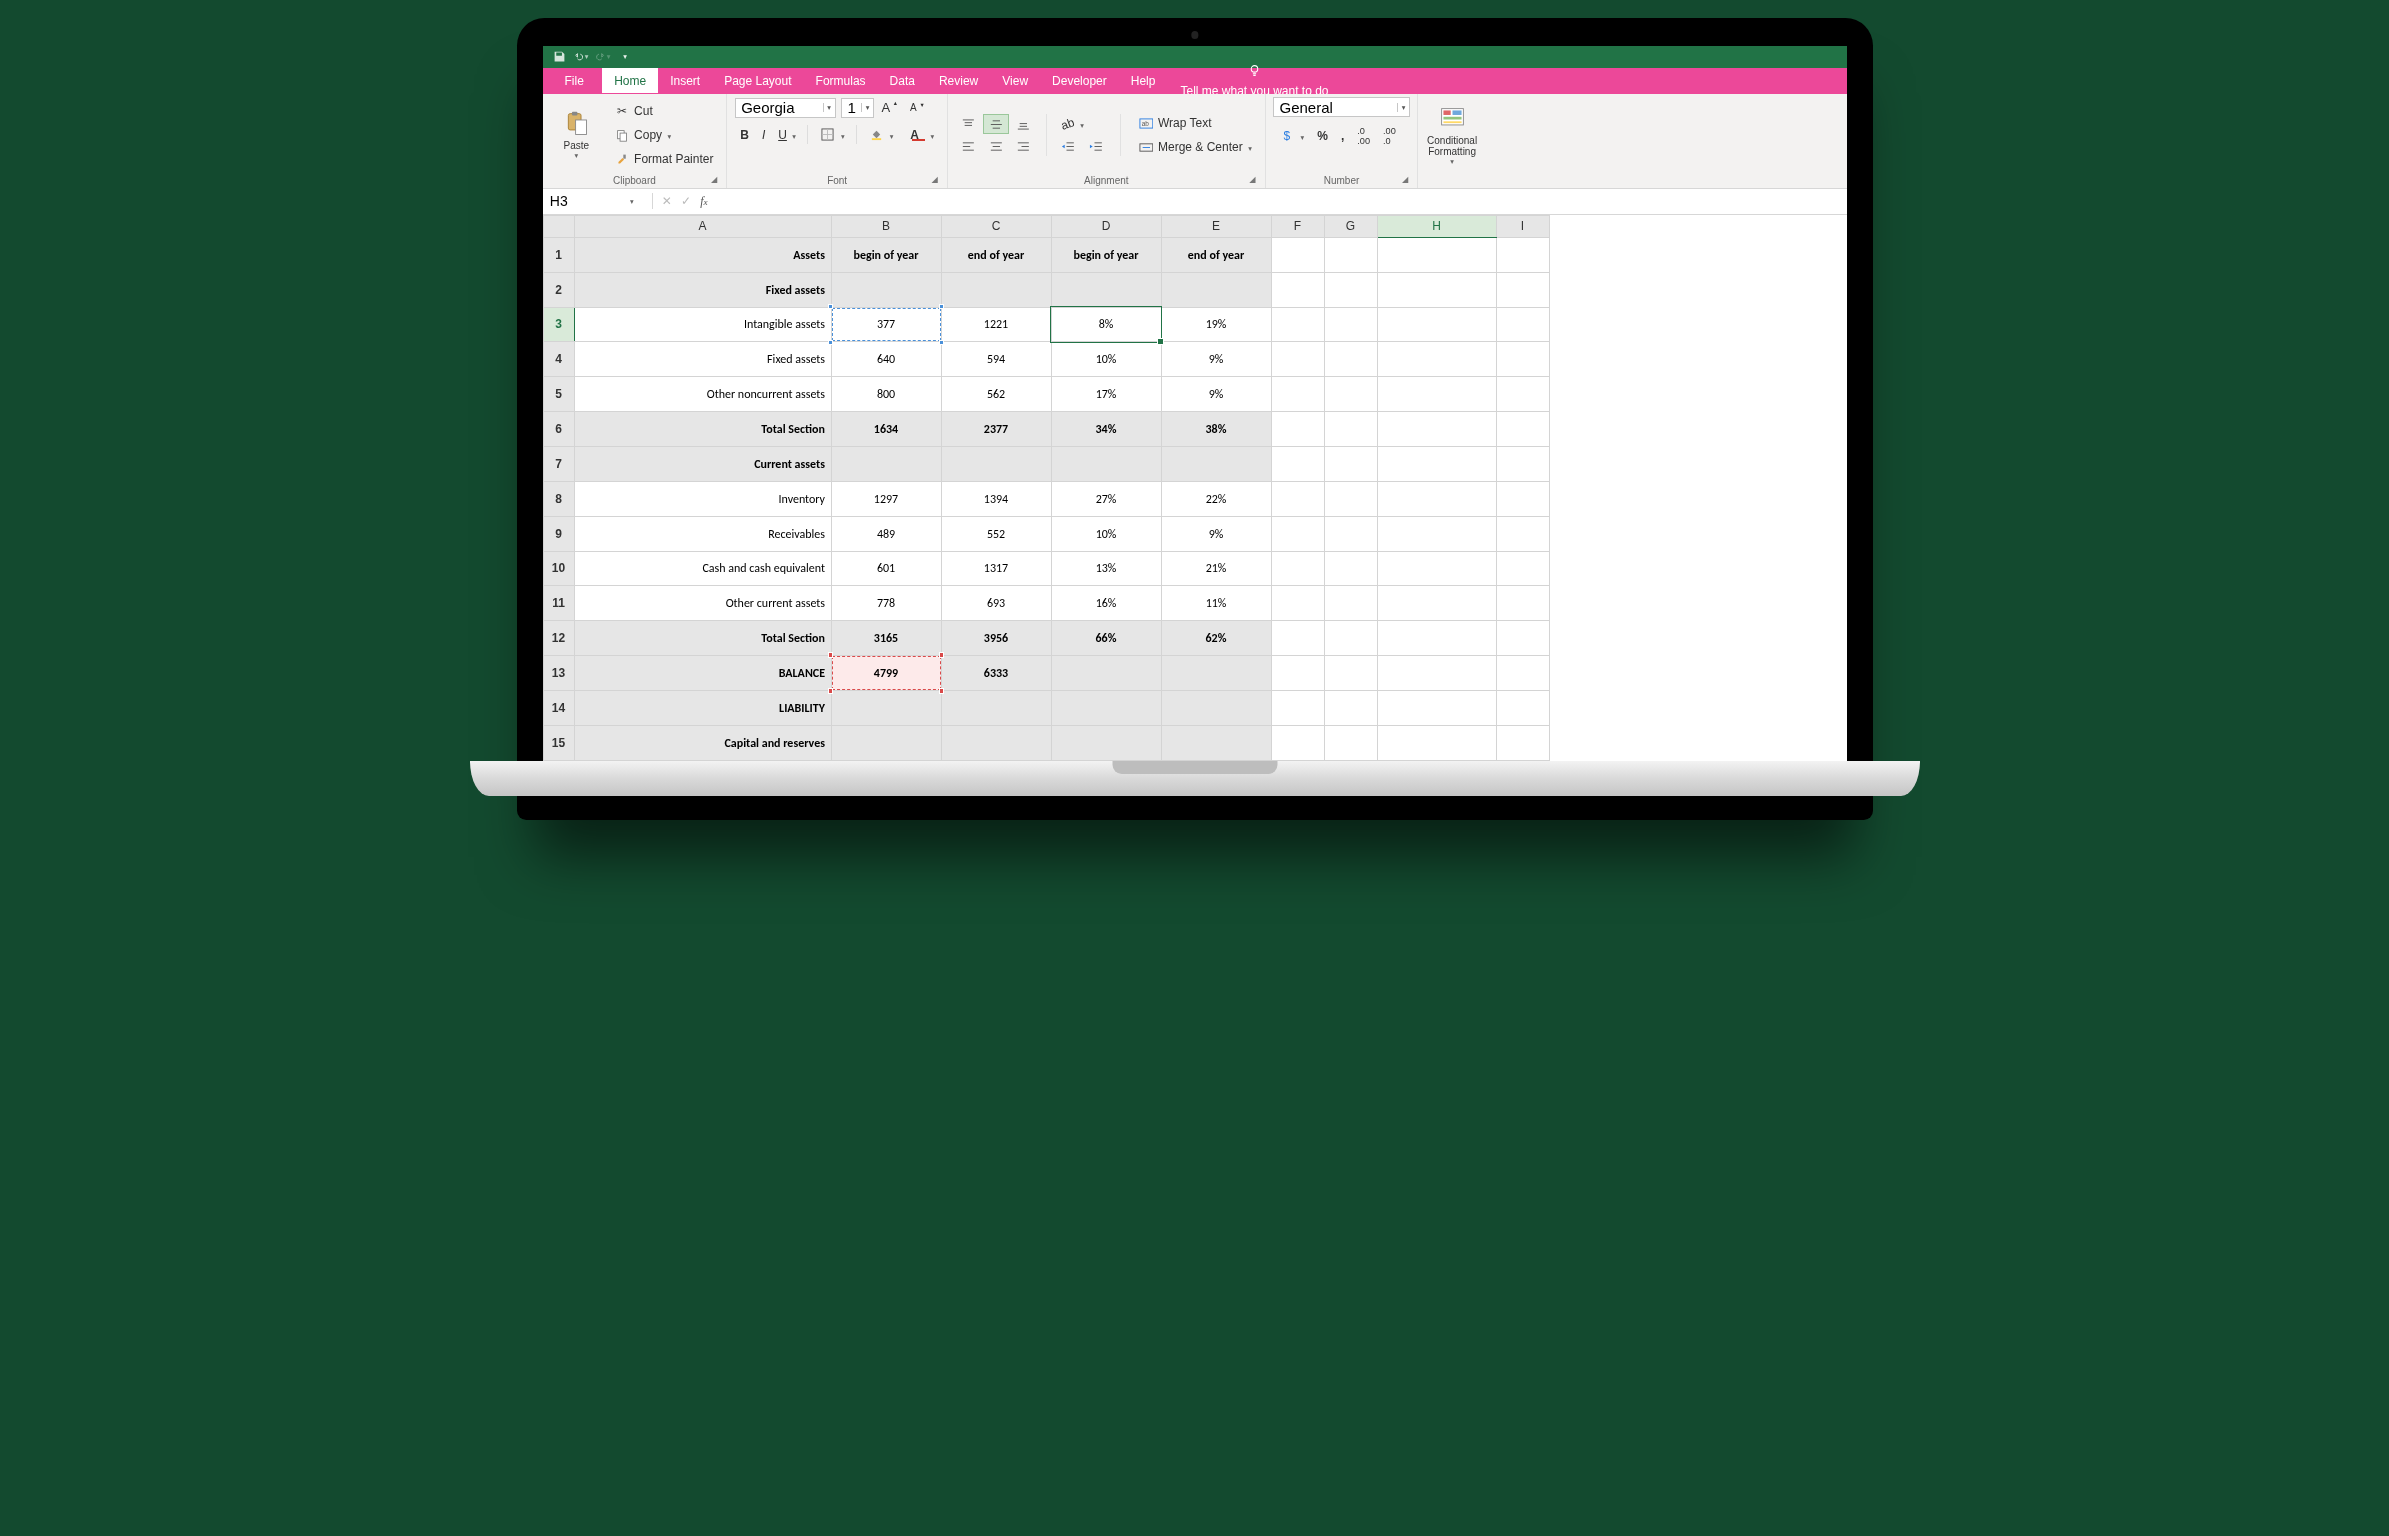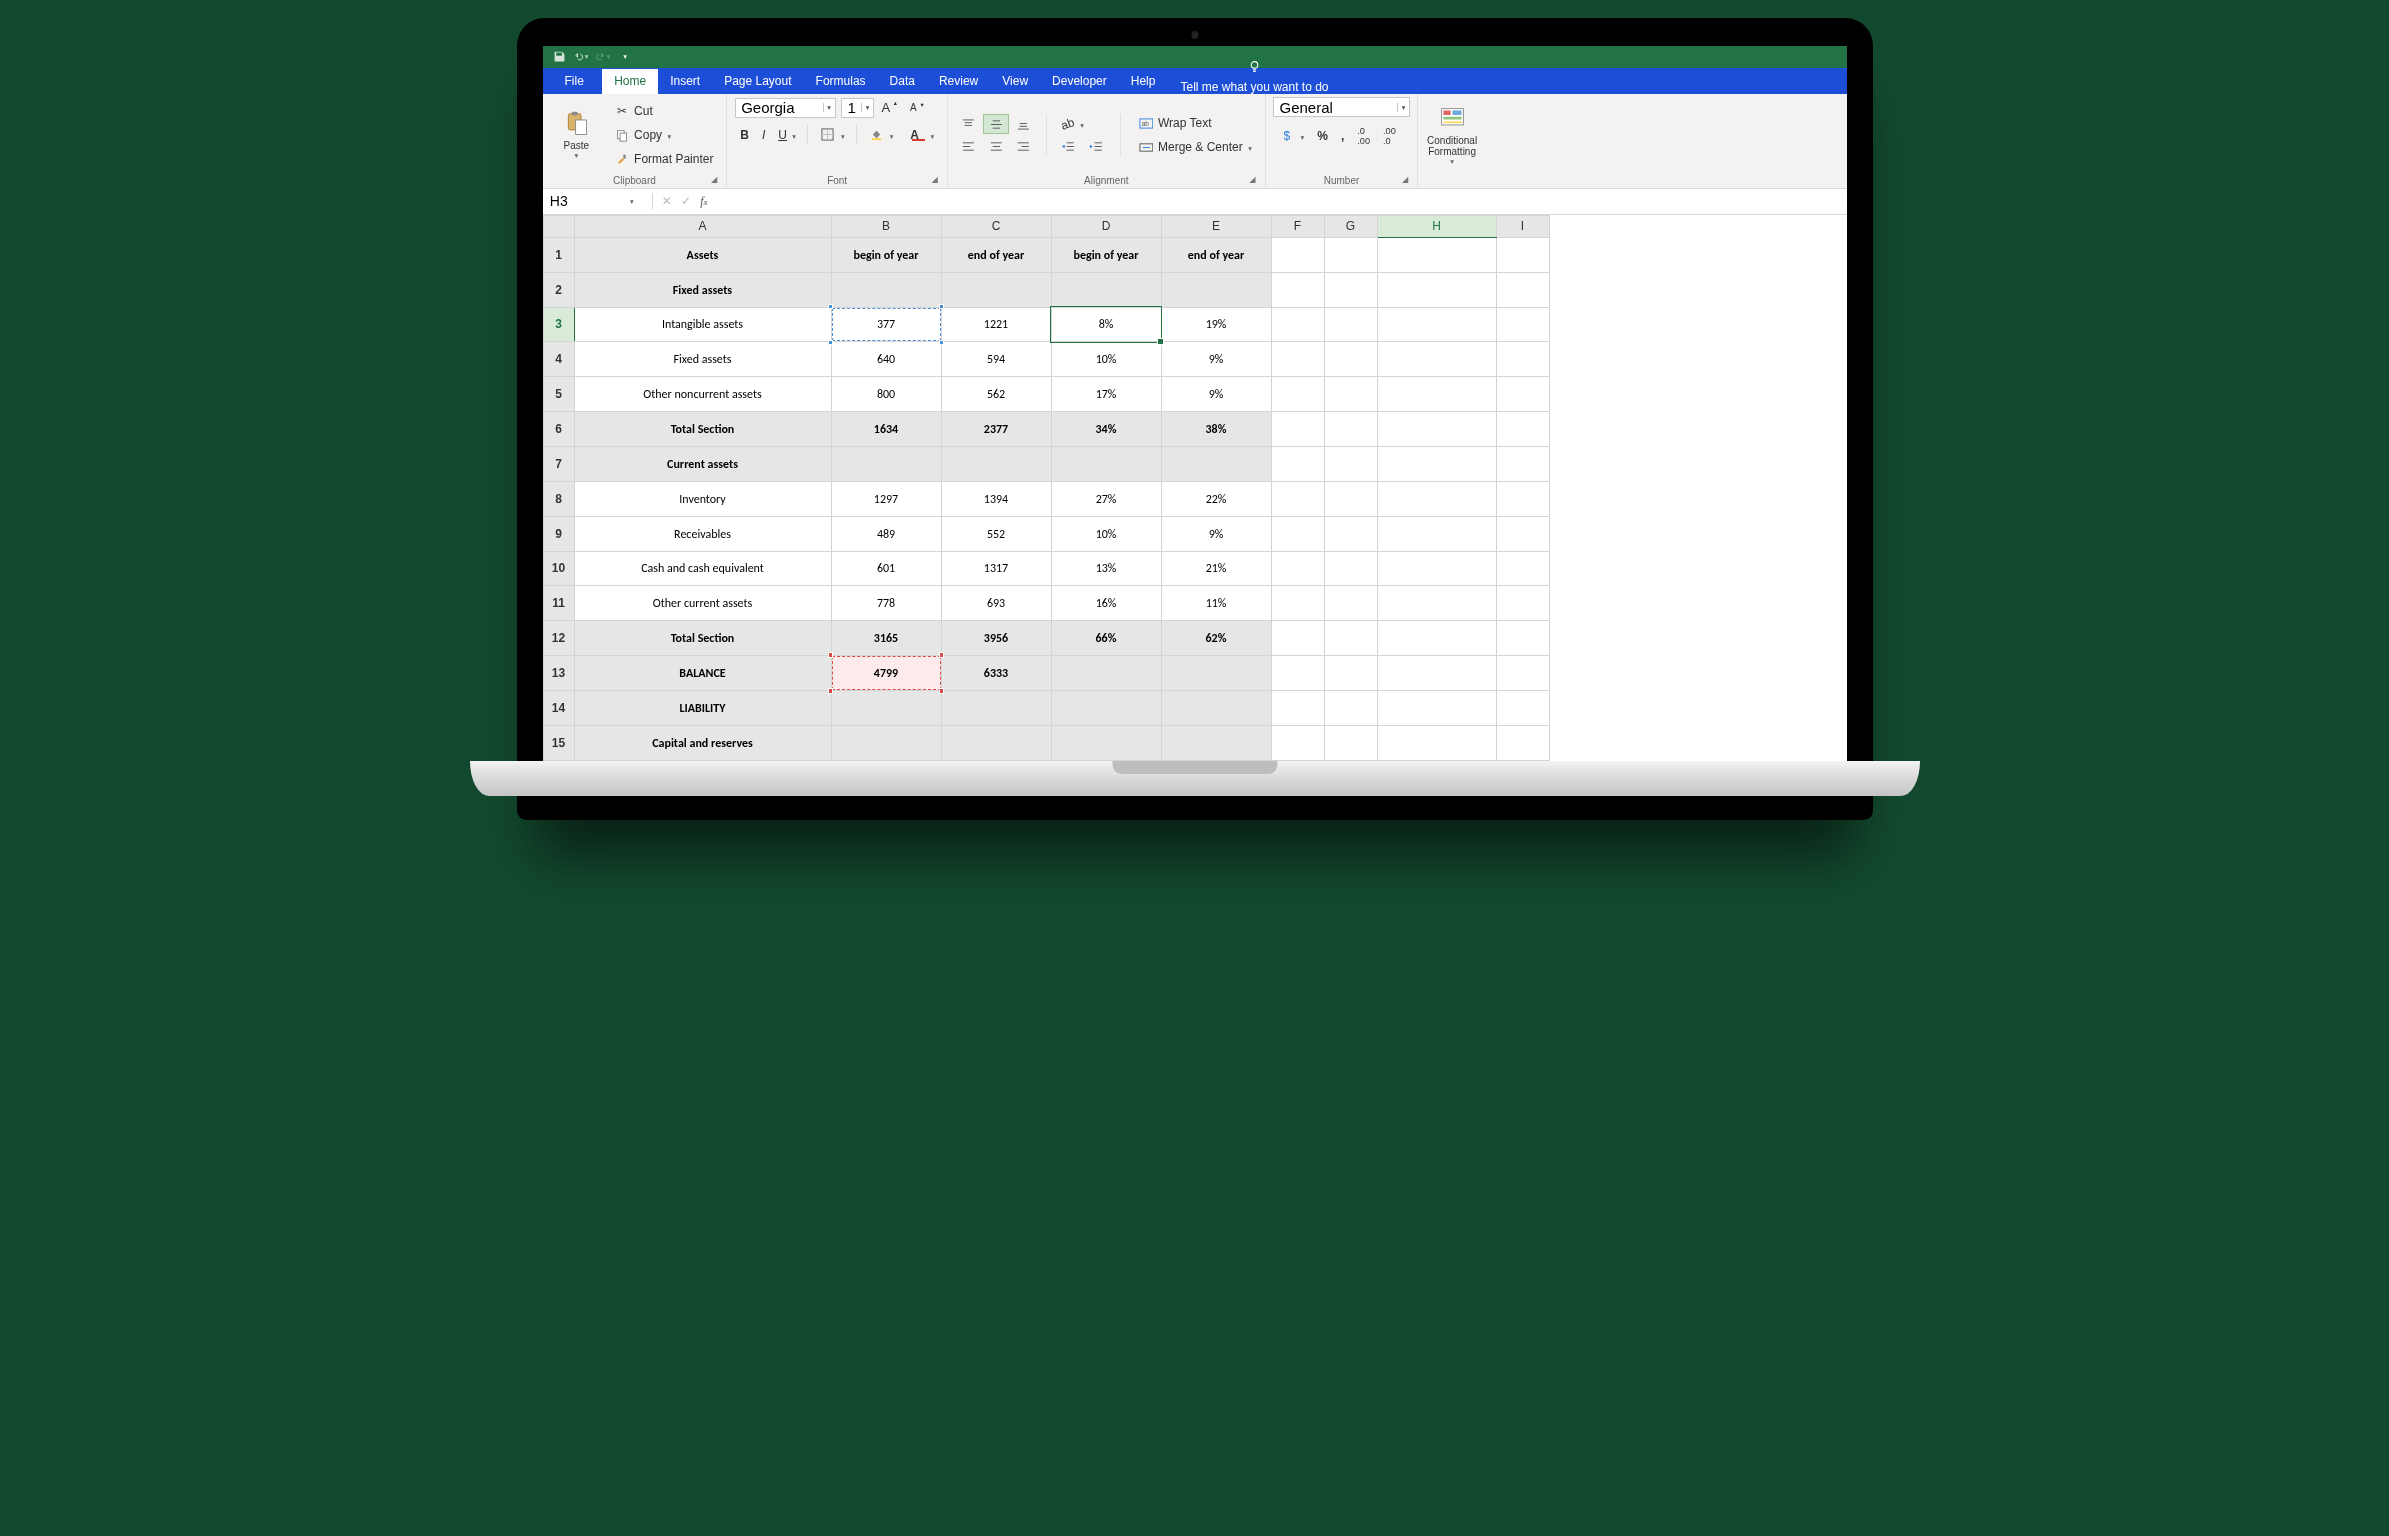--- a/index.html
+++ b/index.html
@@ -60,23 +60,23 @@
     gap: 7.3px;
     padding: 2.7px 9.2px;
     height: 22px;
   }
   .qat .ico { width: 14.7px; height: 14.7px; display: inline-flex; align-items:center; justify-content:center; opacity:.9; }
   .qat .sep-drop::after{ content:"▾"; font-size:7.3px; margin-left:1.8px; opacity:.7;}
   .qat .dim{ opacity:.35;}
 
   
   .tabs {
-    background: #1d4ed8;
+    background: #ec4899;
     display: flex;
-    align-items: flex-end;
+    align-items: center;
     padding: 0 0 0 3.7px;
     height: 26px;
     color: #fff;
     font-size: 12px;
   }
   .tab {
     padding: 5.5px 12px 5.5px;
     cursor: pointer;
   }
   .tab.file { padding-left:18.3px; padding-right:18.3px;}
@@ -184,21 +184,21 @@
     color:#333;
   }
   .rowhdr.sel-row{ background:#d9ead9; color:#217346; border-right:1.8px solid #217346;}
   .corner{ background:#e6e6e6; width:31px;}
   .sheet td{
     padding:0 5.5px;
     background:#fff;
     color:#000;
     font-family:Calibri, Arial, sans-serif;
   }
-  .colA{ width:257px; text-align:center;}
+  .colA{ width:257px; text-align:right;}
   .colB,.colC{ width:110px; text-align:center;}
   .colD,.colE{ width:110px; text-align:center;}
   .colS{ width:53px;}
   .colH{ width:119px;}
   .bold{ font-weight:bold;}
   .shade{ background:#e6e6e6 !important;}
   .cell-sel{
     outline:1.8px solid #217346;
     outline-offset:-0.9px;
     position:relative;

